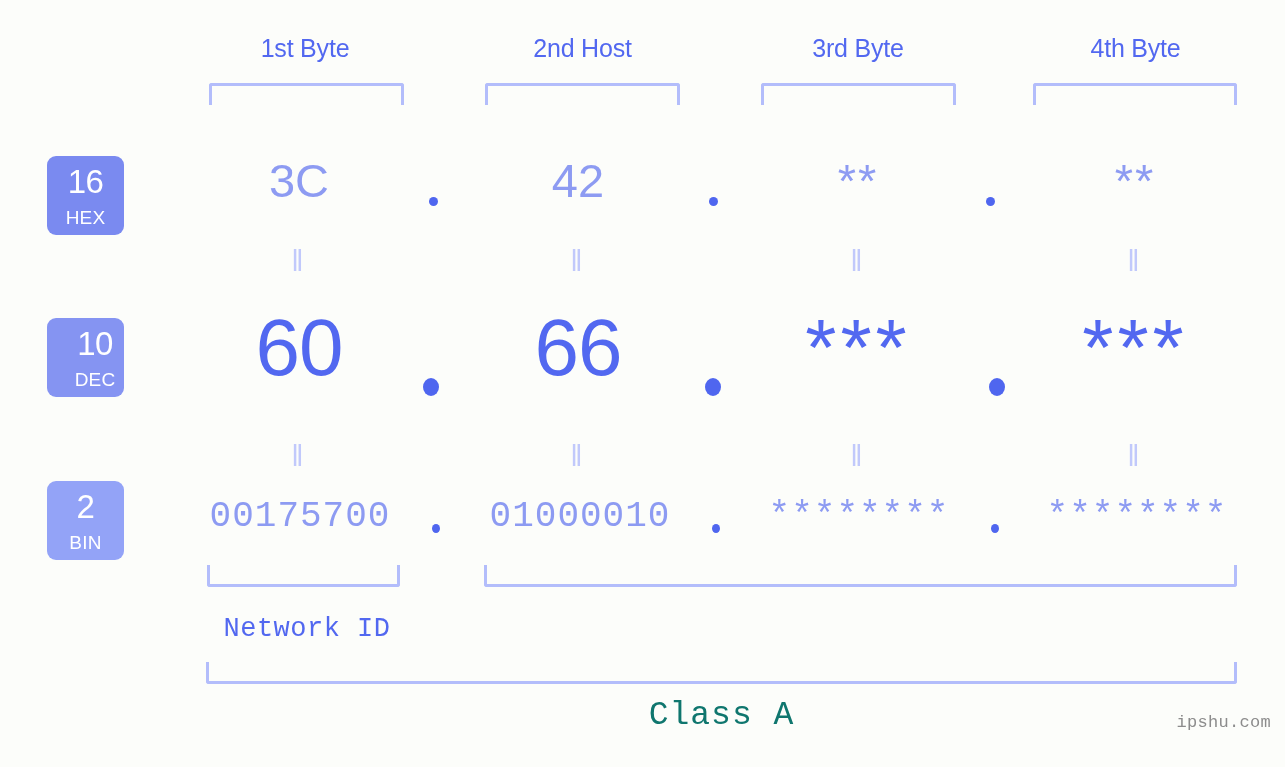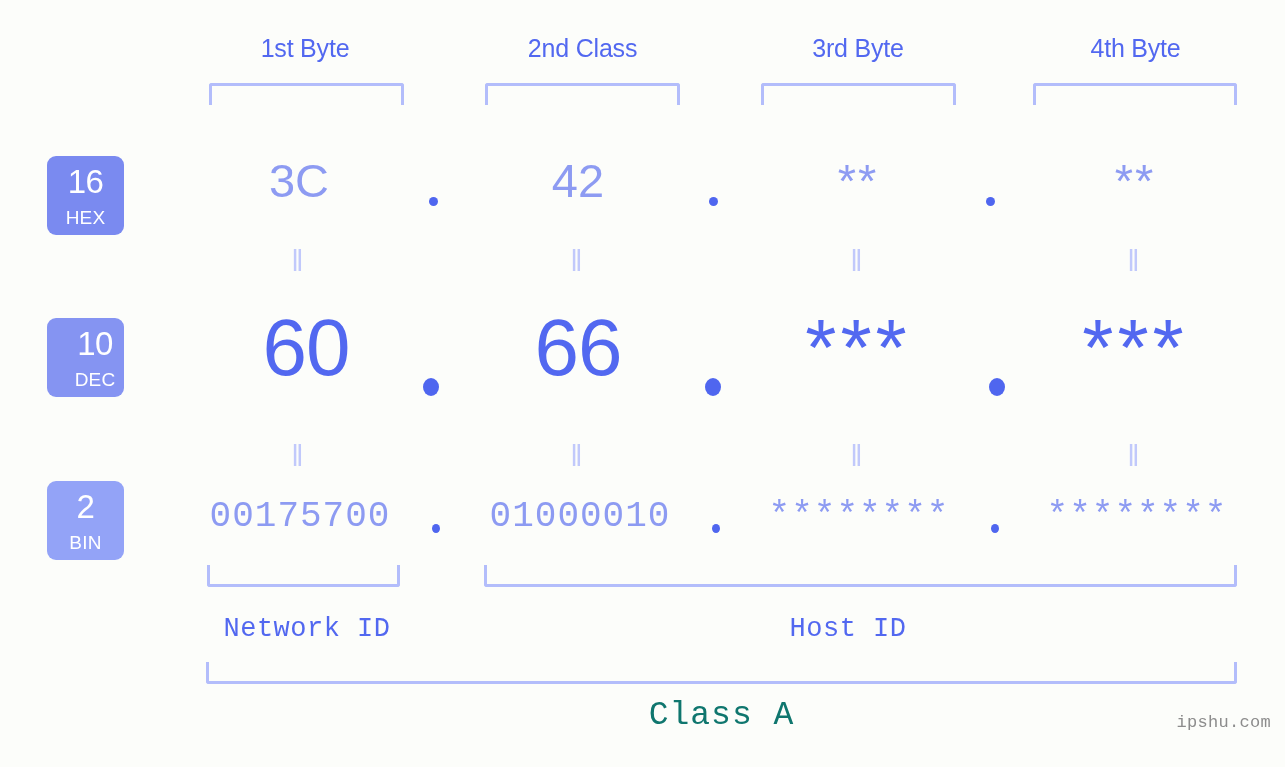--- a/index.html
+++ b/index.html
@@ -178,21 +178,21 @@
     color: #8c8c8c;
     letter-spacing: 0.3px;
   }
 </style>
 </head>
 <body>
 
 <div id="stage">
 
   <div class="byte-label" style="left:205px;width:200px;">1st Byte</div>
-  <div class="byte-label" style="left:484px;width:197px;">2nd Class</div>
+  <div class="byte-label" style="left:484px;width:197px;">2nd Host</div>
   <div class="byte-label" style="left:760px;width:196px;">3rd Byte</div>
   <div class="byte-label" style="left:1033px;width:205px;">4th Byte</div>
 
   <div class="bracket down" style="left:209px;top:83px;width:195px;"></div>
   <div class="bracket down" style="left:485px;top:83px;width:195px;"></div>
   <div class="bracket down" style="left:761px;top:83px;width:195px;"></div>
   <div class="bracket down" style="left:1033px;top:83px;width:204px;"></div>
 
   <div class="badge badge-hex">
     <span class="num">16</span>
@@ -216,21 +216,21 @@
     <div class="dot dot-hex" style="left:986px;"></div>
     <div class="cell masked" style="left:1035px;width:200px;">**</div>
   </div>
 
   <div class="eq eq-top" style="left:199px;width:200px;">‖</div>
   <div class="eq eq-top" style="left:478px;width:200px;">‖</div>
   <div class="eq eq-top" style="left:758px;width:200px;">‖</div>
   <div class="eq eq-top" style="left:1035px;width:200px;">‖</div>
 
   <div class="row-dec">
-    <div class="cell" style="left:206px;width:200px;">60</div>
+    <div class="cell" style="left:199px;width:200px;">60</div>
     <div class="dot dot-dec" style="left:423px;"></div>
     <div class="cell" style="left:478px;width:200px;">66</div>
     <div class="dot dot-dec" style="left:705px;"></div>
     <div class="cell masked" style="left:758px;width:200px;">***</div>
     <div class="dot dot-dec" style="left:989px;"></div>
     <div class="cell masked" style="left:1035px;width:200px;">***</div>
   </div>
 
   <div class="eq eq-bot" style="left:199px;width:200px;">‖</div>
   <div class="eq eq-bot" style="left:478px;width:200px;">‖</div>
@@ -244,20 +244,19 @@
     <div class="dot dot-bin" style="left:712px;"></div>
     <div class="cell" style="left:759px;width:200px;">********</div>
     <div class="dot dot-bin" style="left:991px;"></div>
     <div class="cell" style="left:1037px;width:200px;">********</div>
   </div>
 
   <div class="bracket up" style="left:207px;top:565px;width:193px;"></div>
   <div class="bracket up" style="left:484px;top:565px;width:753px;"></div>
 
   <div class="id-label" style="left:207px;top:614px;width:200px;">Network ID</div>
-  <div class="id-label" style="left:760px;top:614px;width:176px;">Host ID</div>
 
   <div class="bracket up" style="left:206px;top:662px;width:1031px;"></div>
   <div class="class-label" style="left:206px;top:697px;width:1031px;">Class A</div>
 
   <div class="watermark">ipshu.com</div>
 
 </div>
 
 </body></html>

